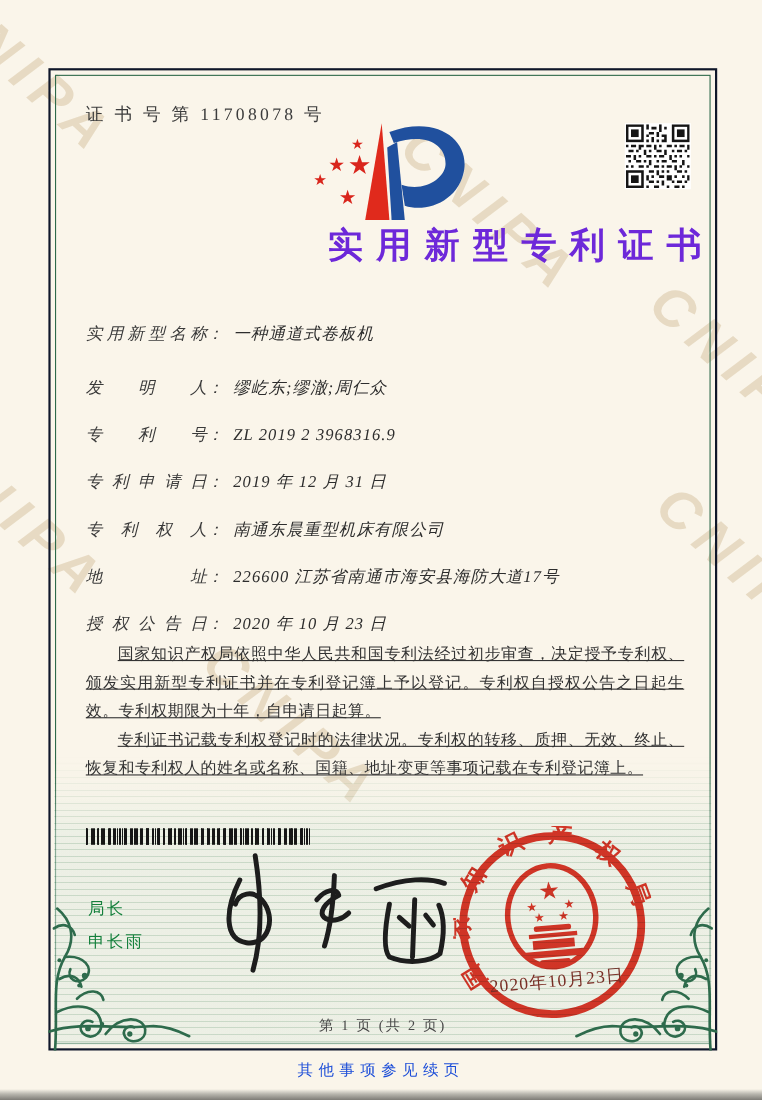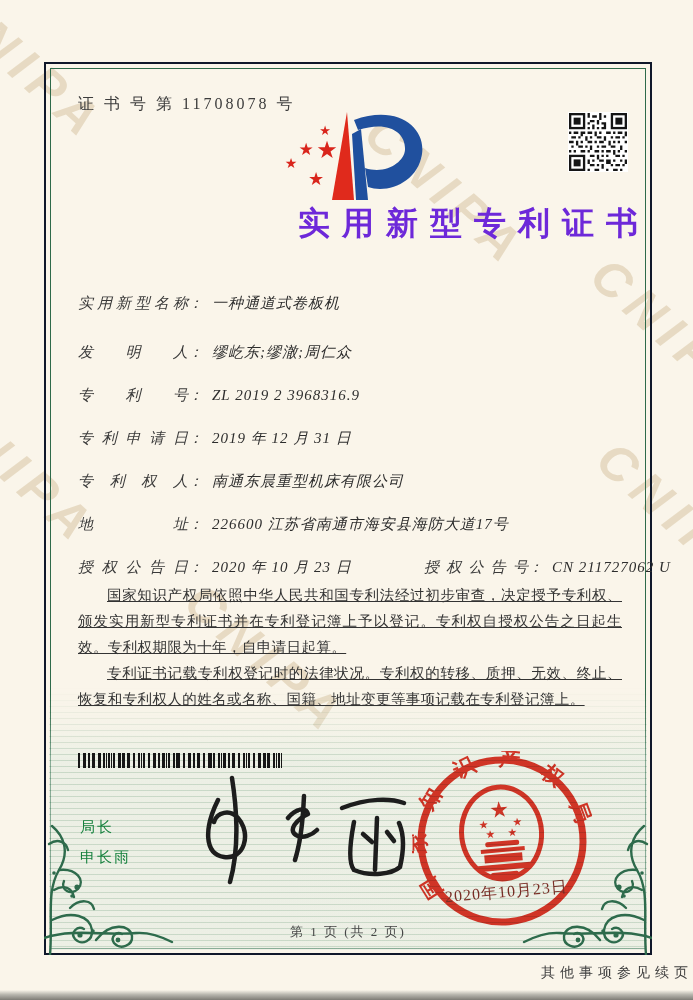--- a/index.html
+++ b/index.html
@@ -86,22 +86,22 @@
   .director{position:absolute;left:34px;top:748px;font-size:15px;color:#15803d;letter-spacing:2px;line-height:30px;}
   .sig{position:absolute;left:138px;top:706px;}
 
   .seal{position:absolute;left:366px;top:687px;mix-blend-mode:multiply;opacity:.95;}
 
   .page-no{
     position:absolute;left:0;right:0;bottom:12px;text-align:center;
     font-size:13px;color:#474747;letter-spacing:2px;
   }
   .footer-note{
-    position:absolute;left:0;right:0;top:964px;text-align:right;
-    font-size:14px;color:#404040;letter-spacing:5px;z-index:2;
+    position:absolute;left:0;right:0;top:964px;text-align:center;
+    font-size:14px;color:#1d4ed8;letter-spacing:5px;z-index:2;
   }
   .scan-edge{
     position:absolute;left:0;right:0;bottom:0;height:10px;z-index:3;
     background:linear-gradient(180deg,rgba(140,138,130,0) 0,#b9b7af 45%,#7e7c76 100%);
   }
 
   .corner{position:absolute;bottom:-2px;z-index:1;}
   .corner-bl{left:-2px;}
   .corner-br{right:-2px;transform:scaleX(-1);}
 </style>
@@ -223,23 +223,20 @@
       </div>
       <div class="frow" style="top:186px">
         <span class="flabel">专利权人</span><span class="colon">：</span><span class="fvalue">南通东晨重型机床有限公司</span>
       </div>
       <div class="frow" style="top:229px">
         <span class="flabel">地址</span><span class="colon">：</span><span class="fvalue">226600 江苏省南通市海安县海防大道17号</span>
       </div>
       <div class="frow" style="top:272px">
         <span>
           <span class="flabel">授权公告日</span><span class="colon">：</span><span class="fvalue">2020 年 10 月 23 日</span>
-        </span>
-        <span class="pair-right">
-          <span class="flabel">授权公告号</span><span class="colon">：</span><span class="fvalue">CN 211727062 U</span>
         </span>
       </div>
     </div>
 
     <div class="body-text">
       <p>国家知识产权局依照中华人民共和国专利法经过初步审查，决定授予专利权、颁发实用新型专利证书并在专利登记簿上予以登记。专利权自授权公告之日起生效。专利权期限为十年，自申请日起算。</p>
       <p>专利证书记载专利权登记时的法律状况。专利权的转移、质押、无效、终止、恢复和专利权人的姓名或名称、国籍、地址变更等事项记载在专利登记簿上。</p>
     </div>
 
     <div class="barcode"></div>

